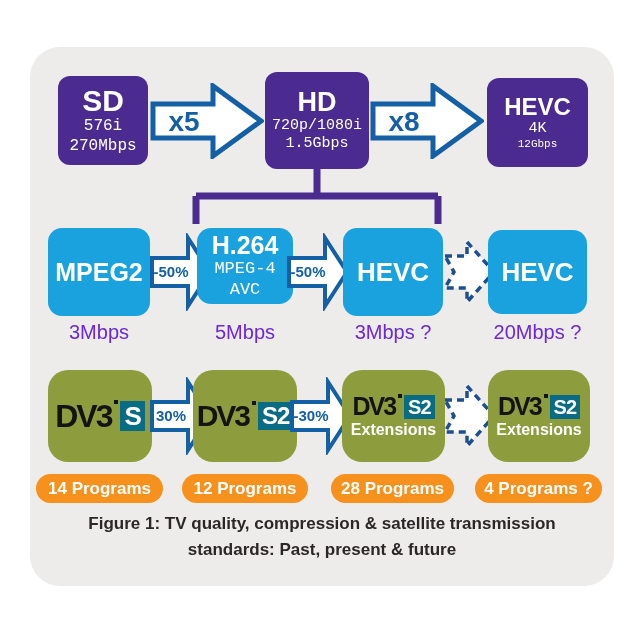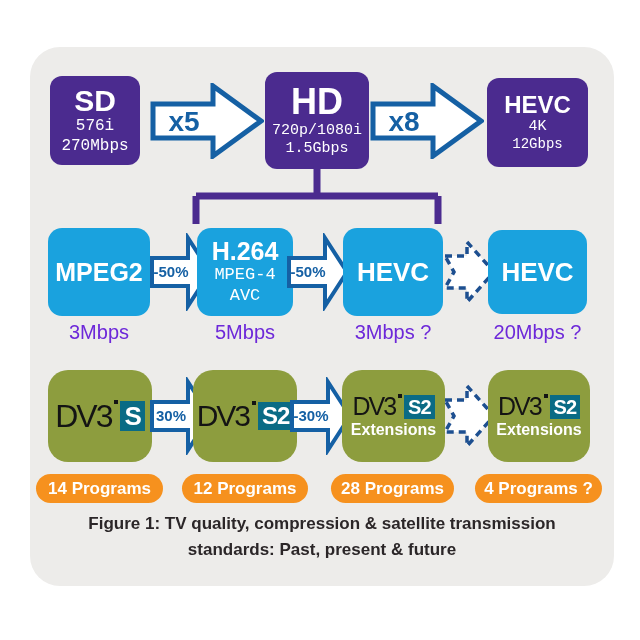--- a/index.html
+++ b/index.html
@@ -20,73 +20,73 @@
   .dashed{fill:#ffffff;stroke:#1d4f90;stroke-width:3.5;stroke-dasharray:7 5;stroke-linejoin:miter;}
   .albl{fill:#1560a4;font-weight:700;text-anchor:middle;font-family:"Liberation Sans",sans-serif;}
   .bracket path{stroke:#4b2b8f;stroke-width:7;fill:none;}
   .bitrate{position:absolute;top:319px;height:27px;display:flex;align-items:center;
            justify-content:center;color:#6d28d9;font-size:20px;}
   .pill{position:absolute;top:474px;height:29px;background:#f6911e;border-radius:15px;
         color:#fff;font-weight:700;font-size:17px;display:flex;align-items:center;justify-content:center;}
   .caption{position:absolute;left:30px;top:511px;width:584px;text-align:center;
            color:#2b2628;font-weight:700;font-size:17px;line-height:26px;}
   .dvbrow{display:flex;align-items:center;justify-content:center;}
-  .dvbtxt{color:#141414;font-weight:400;letter-spacing:-2px;line-height:1;}
+  .dvbtxt{color:#141414;font-weight:700;letter-spacing:-2px;line-height:1;}
   .dvbdot{width:4px;height:4px;background:#141414;margin:0 2px 0 3px;align-self:flex-start;}
   .dvbbadge{background:#0a6b85;color:#fff;font-weight:800;line-height:1;padding:2px 4px;letter-spacing:-1px;}
   .ext{color:#fff;font-weight:700;font-size:16px;margin-top:3px;line-height:1;}
 </style>
 </head>
 <body>
 
 <div class="stage">
   <div class="panel"></div>
 
-  <div class="box purple" style="left:50px;top:76px;width:90px;height:89px;">
+  <div class="box purple" style="left:58px;top:76px;width:90px;height:89px;">
     <div class="t-title" style="font-size:30px;">SD</div>
     <div class="t-sub" style="font-size:16px;">576i</div>
     <div class="t-sub" style="font-size:16px;">270Mbps</div>
   </div>
 
   <svg class="arr" style="left:150px;top:83px;" width="114" height="76" viewBox="0 0 114 76">
     <polygon class="solid-big" points="3,21 63,21 63,3 111,38 63,73 63,55 3,55"></polygon>
     <text class="albl" x="34" y="48" font-size="28">x5</text>
   </svg>
 
   <div class="box purple" style="left:265px;top:72px;width:104px;height:97px;">
-    <div class="t-title" style="font-size:36px;text-align:center;">HD</div>
+    <div class="t-title" style="font-size:27px;text-align:center;">HD</div>
     <div class="t-sub" style="font-size:15px;">720p/1080i</div>
     <div class="t-sub" style="font-size:15px;">1.5Gbps</div>
   </div>
 
   <svg class="arr" style="left:370px;top:83px;" width="114" height="76" viewBox="0 0 114 76">
     <polygon class="solid-big" points="3,21 63,21 63,3 111,38 63,73 63,55 3,55"></polygon>
     <text class="albl" x="34" y="48" font-size="28">x8</text>
   </svg>
 
   <div class="box purple" style="left:487px;top:78px;width:101px;height:89px;">
     <div class="t-title" style="font-size:24px;">HEVC</div>
     <div class="t-sub" style="font-size:15px;">4K</div>
-    <div class="t-sub" style="font-size:14px;">12Gbps</div>
+    <div class="t-sub" style="font-size:11px;">12Gbps</div>
   </div>
 
   <svg class="arr bracket" style="left:190px;top:166px;" width="254" height="60" viewBox="0 0 254 60">
     <path d="M127 0 L127 30 M6 30 L248 30 M6 30 L6 58 M248 30 L248 58"></path>
   </svg>
 
   <div class="box blue" style="left:48px;top:228px;width:102px;height:88px;">
     <div class="t-title" style="font-size:25px;">MPEG2</div>
   </div>
 
   <svg class="arr" style="left:150px;top:233px;" width="62" height="78" viewBox="0 0 62 78">
     <polygon class="solid-sm" points="2,25 38,25 38,5 60,39 38,73 38,53 2,53"></polygon>
     <text class="albl" x="21" y="44" font-size="15">-50%</text>
   </svg>
 
-  <div class="box blue" style="left:197px;top:228px;width:96px;height:88px;">
+  <div class="box blue" style="left:197px;top:228px;width:96px;height:76px;">
     <div class="t-title" style="font-size:25px;">H.264</div>
     <div class="t-sub" style="font-size:17px;">MPEG-4</div>
     <div class="t-sub" style="font-size:17px;">AVC</div>
   </div>
 
   <svg class="arr" style="left:287px;top:233px;" width="62" height="78" viewBox="0 0 62 78">
     <polygon class="solid-sm" points="2,25 38,25 38,5 60,39 38,73 38,53 2,53"></polygon>
     <text class="albl" x="21" y="44" font-size="15">-50%</text>
   </svg>
 

